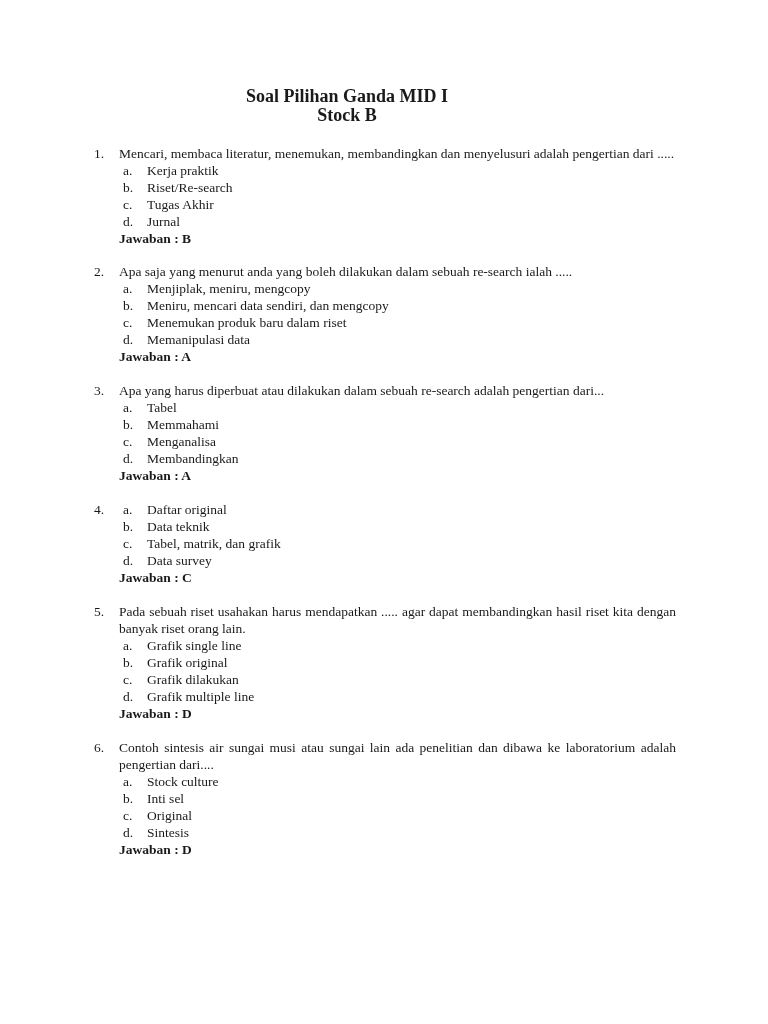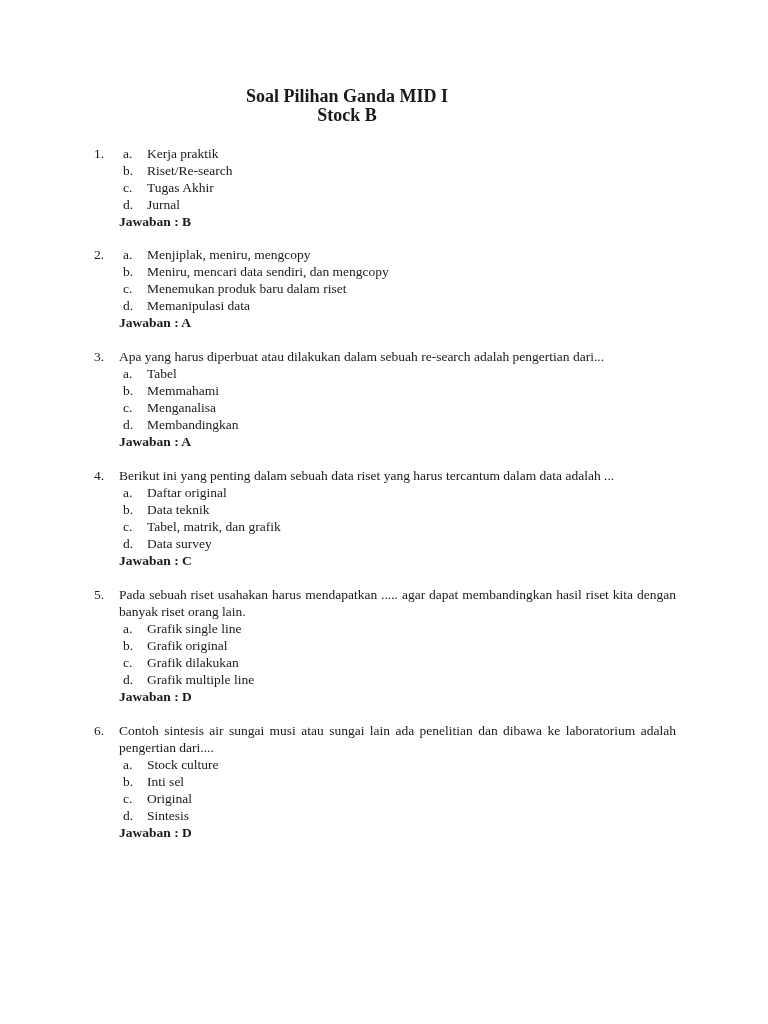--- a/index.html
+++ b/index.html
@@ -91,33 +91,35 @@
   <div class="title-block">
     <div>Soal Pilihan Ganda MID I</div>
     <div>Stock B</div>
   </div>
 
   <div class="questions">
 
     <div class="question" style="margin-bottom:16px;">
       <span class="q-num">1.</span>
       <div class="q-body">
+        <div class="q-text">Mencari, membaca literatur, menemukan, membandingkan dan menyelusuri adalah pengertian dari .....</div>
         <ul class="options">
           <li class="option"><span class="opt-letter">a.</span><span>Kerja praktik</span></li>
           <li class="option"><span class="opt-letter">b.</span><span>Riset/Re-search</span></li>
           <li class="option"><span class="opt-letter">c.</span><span>Tugas Akhir</span></li>
           <li class="option"><span class="opt-letter">d.</span><span>Jurnal</span></li>
         </ul>
         <div class="answer">Jawaban : B</div>
       </div>
     </div>
 
     <div class="question" style="margin-bottom:17px;">
       <span class="q-num">2.</span>
       <div class="q-body">
+        <div class="q-text">Apa saja yang menurut anda yang boleh dilakukan dalam sebuah re-search ialah .....</div>
         <ul class="options">
           <li class="option"><span class="opt-letter">a.</span><span>Menjiplak, meniru, mengcopy</span></li>
           <li class="option"><span class="opt-letter">b.</span><span>Meniru, mencari data sendiri, dan mengcopy</span></li>
           <li class="option"><span class="opt-letter">c.</span><span>Menemukan produk baru dalam riset</span></li>
           <li class="option"><span class="opt-letter">d.</span><span>Memanipulasi data</span></li>
         </ul>
         <div class="answer">Jawaban : A</div>
       </div>
     </div>
 
@@ -131,21 +133,20 @@
           <li class="option"><span class="opt-letter">c.</span><span>Menganalisa</span></li>
           <li class="option"><span class="opt-letter">d.</span><span>Membandingkan</span></li>
         </ul>
         <div class="answer">Jawaban : A</div>
       </div>
     </div>
 
     <div class="question" style="margin-bottom:17px;">
       <span class="q-num">4.</span>
       <div class="q-body">
-        <div class="q-text">Berikut ini yang penting dalam sebuah data riset yang harus tercantum dalam data adalah ...</div>
         <ul class="options">
           <li class="option"><span class="opt-letter">a.</span><span>Daftar original</span></li>
           <li class="option"><span class="opt-letter">b.</span><span>Data teknik</span></li>
           <li class="option"><span class="opt-letter">c.</span><span>Tabel, matrik, dan grafik</span></li>
           <li class="option"><span class="opt-letter">d.</span><span>Data survey</span></li>
         </ul>
         <div class="answer">Jawaban : C</div>
       </div>
     </div>
 

